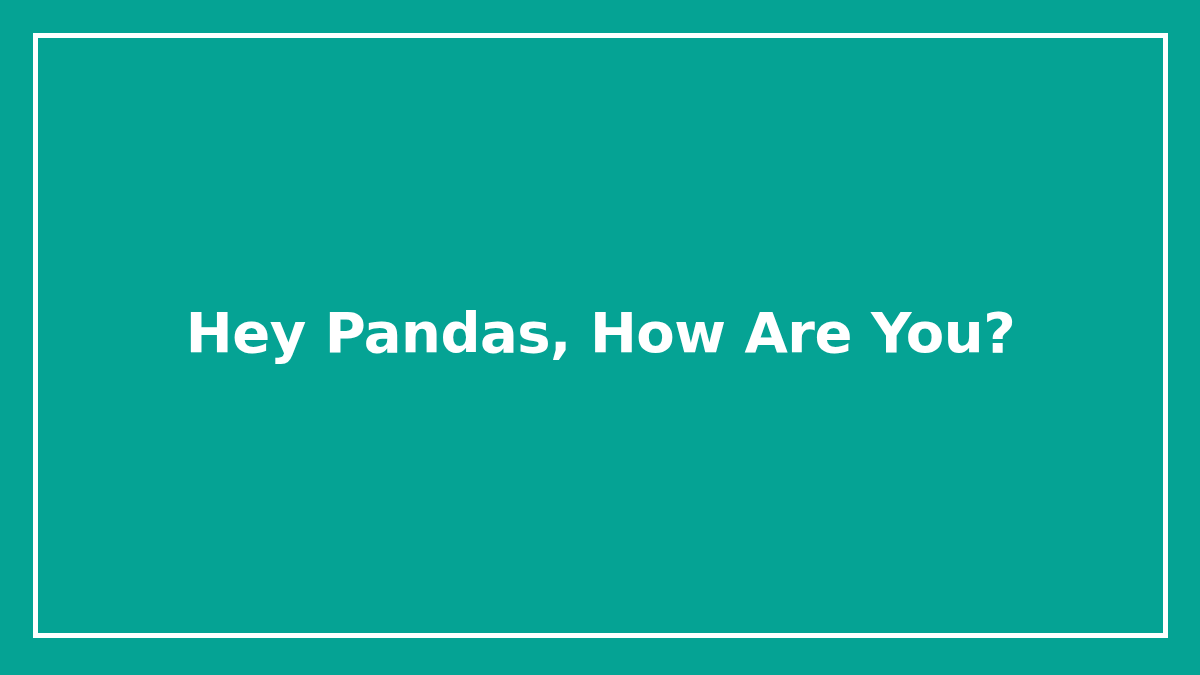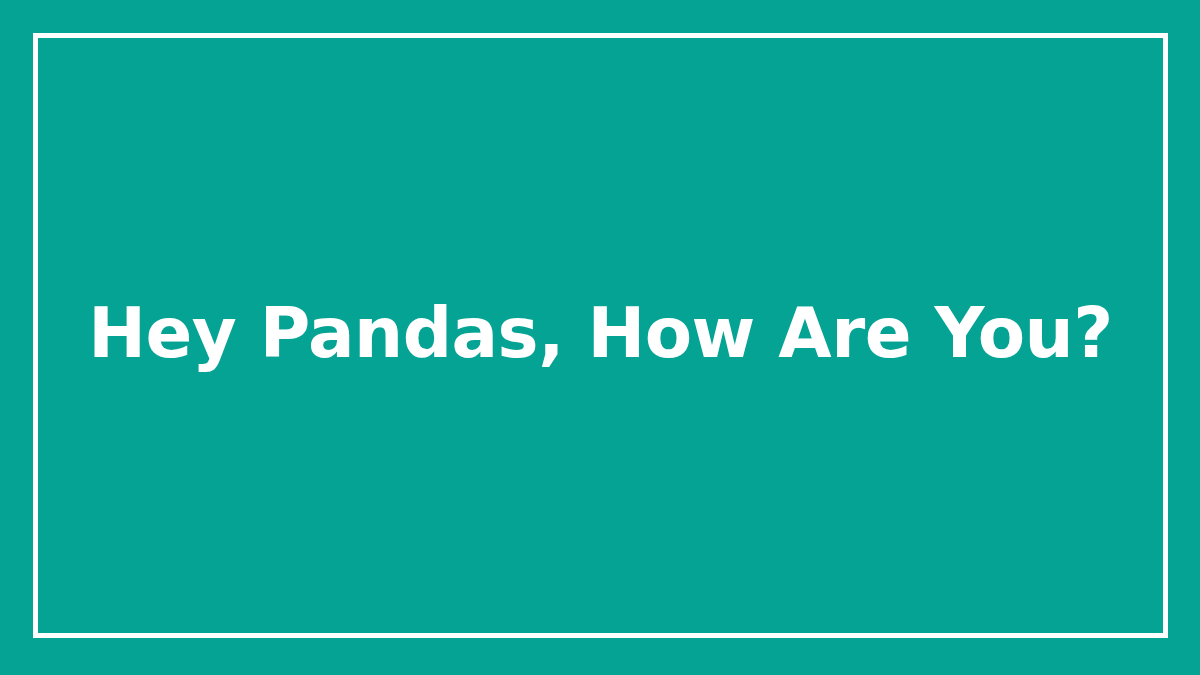--- a/index.html
+++ b/index.html
@@ -39,21 +39,21 @@
     justify-content: center;
   }
 
   
   .headline {
     display: block;
     width: 100%;
     text-align: center;
     color: #ffffff;
     font-family: "DejaVu Sans", "Liberation Sans", sans-serif;
-    font-size: 69px;
+    font-size: 56px;
     font-weight: bold;
     line-height: 1.08;
     letter-spacing: -0.5px;
     white-space: nowrap;
     margin: 0;
     padding: 0;
     
     transform: translateY(-2px);
   }
 </style>

